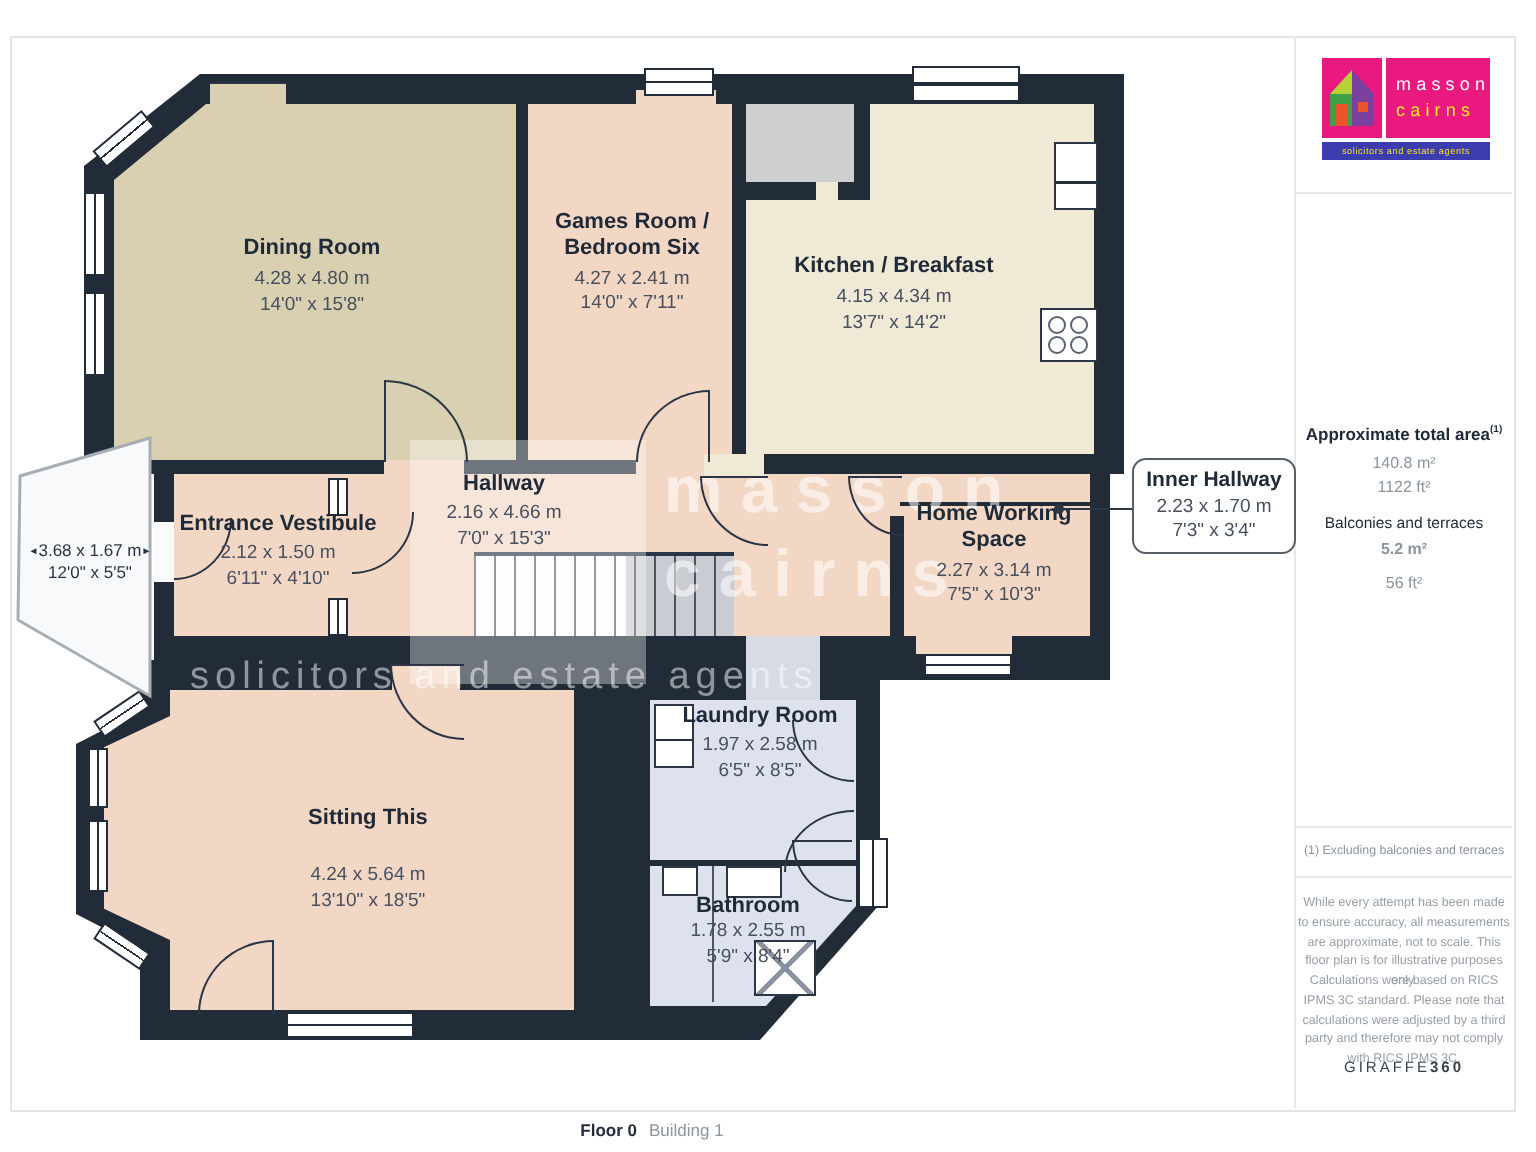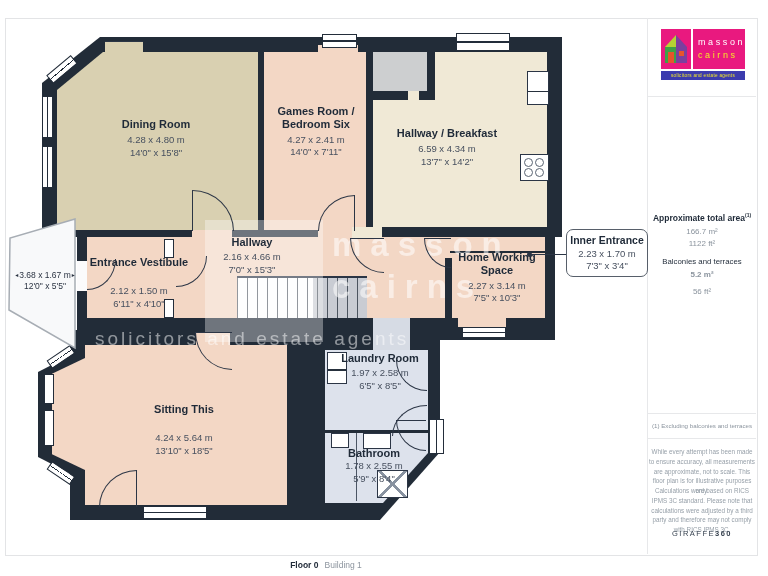--- a/index.html
+++ b/index.html
@@ -153,32 +153,32 @@
     <div class="nm">Dining Room</div>
     <div class="dim" style="margin-top:3px;">4.28 x 4.80 m</div>
     <div class="dim">14'0" x 15'8"</div>
   </div>
   <div class="label" style="left:316px;top:105px;width:100px;">
     <div class="nm">Games Room / Bedroom Six</div>
     <div class="dim" style="margin-top:3px;">4.27 x 2.41 m</div>
     <div class="dim">14'0" x 7'11"</div>
   </div>
   <div class="label" style="left:447px;top:127px;width:130px;">
-    <div class="nm">Hallway / Breakfast</div>
-    <div class="dim" style="margin-top:3px;">6.59 x 4.34 m</div>
+    <div class="nm">Kitchen / Breakfast</div>
+    <div class="dim" style="margin-top:3px;">4.15 x 4.34 m</div>
     <div class="dim">13'7" x 14'2"</div>
   </div>
   <div class="label" style="left:252px;top:236px;width:110px;">
     <div class="nm">Hallway</div>
     <div class="dim" style="margin-top:2px;">2.16 x 4.66 m</div>
     <div class="dim">7'0" x 15'3"</div>
   </div>
   <div class="label" style="left:139px;top:256px;width:160px;">
     <div class="nm">Entrance Vestibule</div>
-    <div class="dim" style="margin-top:16px;">2.12 x 1.50 m</div>
+    <div class="dim" style="margin-top:2px;">2.12 x 1.50 m</div>
     <div class="dim">6'11" x 4'10"</div>
   </div>
   <div class="label" style="left:497px;top:251px;width:92px;">
     <div class="nm">Home Working Space</div>
     <div class="dim" style="margin-top:3px;">2.27 x 3.14 m</div>
     <div class="dim">7'5" x 10'3"</div>
   </div>
   <div class="label" style="left:184px;top:403px;width:120px;">
     <div class="nm">Sitting This</div>
     <div class="dim" style="margin-top:16px;">4.24 x 5.64 m</div>
@@ -195,21 +195,21 @@
     <div class="dim">5'9" x 8'4"</div>
   </div>
   <div class="plabel" style="left:45px;top:270px;width:84px;">
     <div><span style="font-size:5px;vertical-align:1px;">◄</span><span>3.68 x 1.67 m</span><span style="font-size:5px;vertical-align:1px;">►</span></div>
     <div>12'0" x 5'5"</div>
   </div>
 
   <div class="abs" style="left:527px;top:252px;width:5px;height:5px;border-radius:50%;background:#2b3545;z-index:11;"></div>
   <div class="abs" style="left:532px;top:254px;width:34px;height:1px;background:#2b3545;z-index:11;"></div>
   <div class="callout" style="left:566px;top:229px;width:76px;">
-    <div class="nm">Inner Entrance</div>
+    <div class="nm">Inner Hallway</div>
     <div class="dim" style="margin-top:1px;">2.23 x 1.70 m</div>
     <div class="dim">7'3" x 3'4"</div>
   </div>
 
   <div class="sb-line" style="left:647px;top:18px;width:1px;height:536px;"></div>
   <div class="sb-line" style="left:648px;top:96px;width:108px;height:1px;"></div>
   <div class="sb-line" style="left:648px;top:413px;width:108px;height:1px;"></div>
   <div class="sb-line" style="left:648px;top:438px;width:108px;height:1px;"></div>
 
   <div class="logo">
@@ -228,21 +228,21 @@
         <div class="l1">masson</div>
         <div class="l2">cairns</div>
       </div>
     </div>
     <div class="logo-bar">solicitors and estate agents</div>
   </div>
 
   <div class="sb-txt" style="top:212px;font-size:8.5px;font-weight:bold;color:#1f2a38;">
     <span>Approximate total area</span><sup style="font-size:5px;">(1)</sup>
   </div>
-  <div class="sb-txt" style="top:227px;font-size:8px;">166.7 m²</div>
+  <div class="sb-txt" style="top:227px;font-size:8px;">140.8 m²</div>
   <div class="sb-txt" style="top:239px;font-size:8px;">1122 ft²</div>
   <div class="sb-txt" style="top:257px;font-size:7.8px;font-weight:normal;color:#1f2a38;text-align:center;">Balconies and terraces</div>
   <div class="sb-txt" style="top:270px;font-size:8px;font-weight:bold;">5.2 m²</div>
   <div class="sb-txt" style="top:287px;font-size:8px;">56 ft²</div>
 
   <div class="sb-txt" style="top:422px;font-size:6.2px;">(1) Excluding balconies and terraces</div>
   <div class="sb-txt" style="top:447px;font-size:6.3px;line-height:1.55;color:#97a0a9;">While every attempt has been made to ensure accuracy, all measurements are approximate, not to scale. This floor plan is for illustrative purposes only.</div>
   <div class="sb-txt" style="top:486px;font-size:6.3px;line-height:1.55;color:#97a0a9;">Calculations were based on RICS IPMS 3C standard. Please note that calculations were adjusted by a third party and therefore may not comply with RICS IPMS 3C.</div>
   <div class="sb-txt" style="top:529px;font-size:7.5px;color:#343f4d;letter-spacing:1.5px;">
     <span>GIRAFFE</span><span style="font-weight:bold;">360</span>

